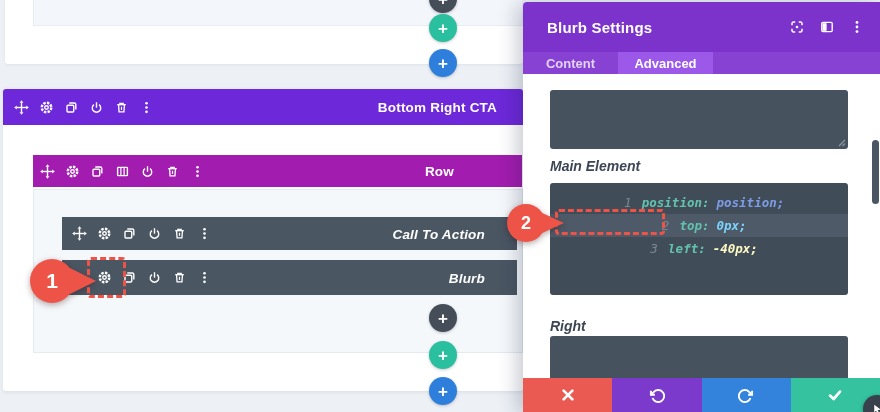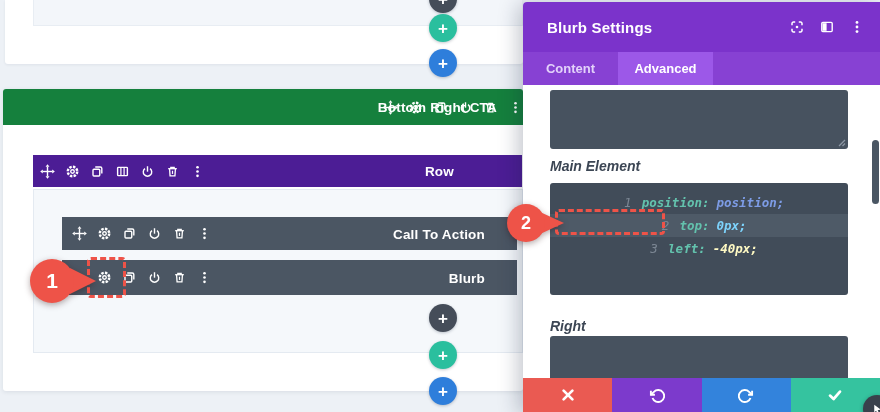--- a/index.html
+++ b/index.html
@@ -19,29 +19,29 @@
                   border-radius:3px; box-shadow:0 1px 4px rgba(30,45,70,.10); }
   .row-box { position:absolute; left:30px; top:100px; width:490px; height:164px;
              background:#f5f8fb; border:1px solid #e4eaf1; }
 
   .bar { position:absolute; display:flex; align-items:center; color:#fff; }
   .bar-icons { display:flex; align-items:center; gap:9px; }
   .bic { display:block; width:16px; height:16px; padding:0.5px; cursor:pointer; }
   .bar-title { position:absolute; top:50%; transform:translateY(-50%);
                font-size:13.5px; font-weight:600; letter-spacing:.2px; white-space:nowrap; }
 
-  .section-bar { left:0; top:0; width:520px; height:36px; background:#15803d;
-                 border-radius:3px 3px 0 0; padding-left:10px;justify-content:flex-end; }
+  .section-bar { left:0; top:0; width:520px; height:36px; background:#6d28d9;
+                 border-radius:3px 3px 0 0; padding-left:10px; }
   .section-bar .bar-title { right:26px; }
-  .row-bar { left:30px; top:66px; width:489px; height:32px; background:#4c1d95; padding-left:6px; }
+  .row-bar { left:30px; top:66px; width:489px; height:32px; background:#a21caf; padding-left:6px; }
   .row-bar .bar-title { right:68px; }
   .module-bar { background:#4b5663; width:455px; left:59px; }
   .cta-bar { top:128px; height:33px; padding-left:9px; }
   .blurb-bar { top:171px; height:35px; padding-left:34px;align-items:center; }
-  .module-bar .bar-title { right:32px; }
+  .module-bar .bar-title { right:32px;font-style:italic; }
 
   
   .plus { position:absolute; width:28px; height:28px; border-radius:50%; color:#fff;
           display:flex; align-items:center; justify-content:center;
           font-size:17px; font-weight:600; line-height:1; cursor:pointer;
           box-shadow:0 1px 3px rgba(20,35,60,.25); }
   .plus.dark { background:#454d59; }
   .plus.green { background:#2abf9e; }
   .plus.blue { background:#2e7edb; }
 
@@ -64,21 +64,21 @@
 
   
   .modal { position:absolute; left:523px; top:2px; width:357px; height:410px; z-index:50;
            border-radius:4px 0 0 0; box-shadow:-5px 2px 20px rgba(20,30,60,.25); background:#fff;text-align:center; }
   .modal-header { position:absolute; left:0; top:0; width:100%; height:50px; background:#7b33cb;
                   border-radius:4px 0 0 0; display:flex; align-items:center; }
   .modal-title { margin-left:24px; color:#fff; font-size:15px; font-weight:700; letter-spacing:.2px; }
   .header-icons { position:absolute; right:15px; top:0; height:100%; display:flex; align-items:center; gap:14px; }
   .hic { display:block; width:16px; height:16px; cursor:pointer; }
 
-  .tabs { position:absolute; left:0; top:50px; width:100%; height:33px; background:#8741d3; display:flex; }
+  .tabs { position:absolute; left:0; top:50px; width:100%; height:22px; background:#8741d3; display:flex; }
   .tab { width:95px; height:100%; display:flex; align-items:center; justify-content:center;
          color:#e3d2fa; font-size:13px; font-weight:600; cursor:pointer; }
   .tab.active { background:#9c58e8; color:#fff; }
 
   .modal-body { position:absolute; left:0; top:83px; width:100%; height:295px; background:#fff; overflow:hidden;font-style:italic; }
   .field-box { position:absolute; left:27px; width:298px; background:#47525f; border-radius:3px; }
   .box-before { top:5px; height:59px; }
   .resize-handle { position:absolute; right:2px; bottom:2px; width:16px; height:16px; }
   .field-label { position:absolute; left:27px; color:#3c4654; font-size:14px; font-weight:600; }
   .label-main { top:73px; }

